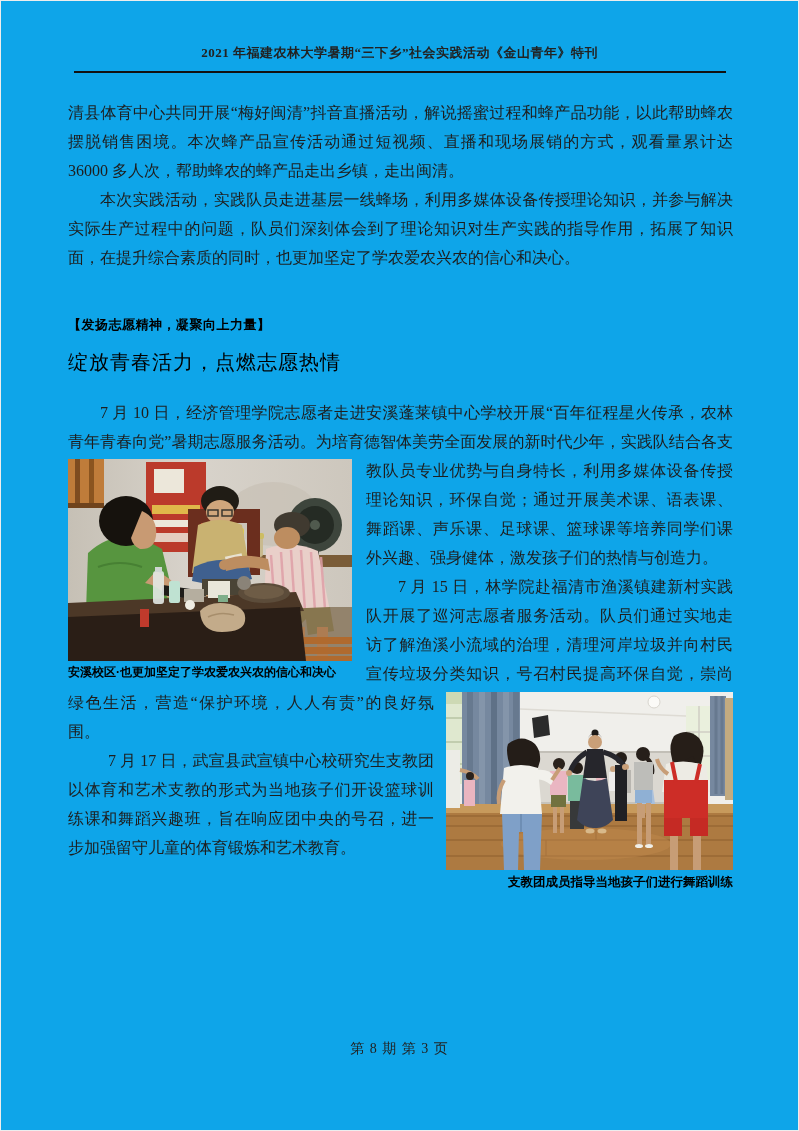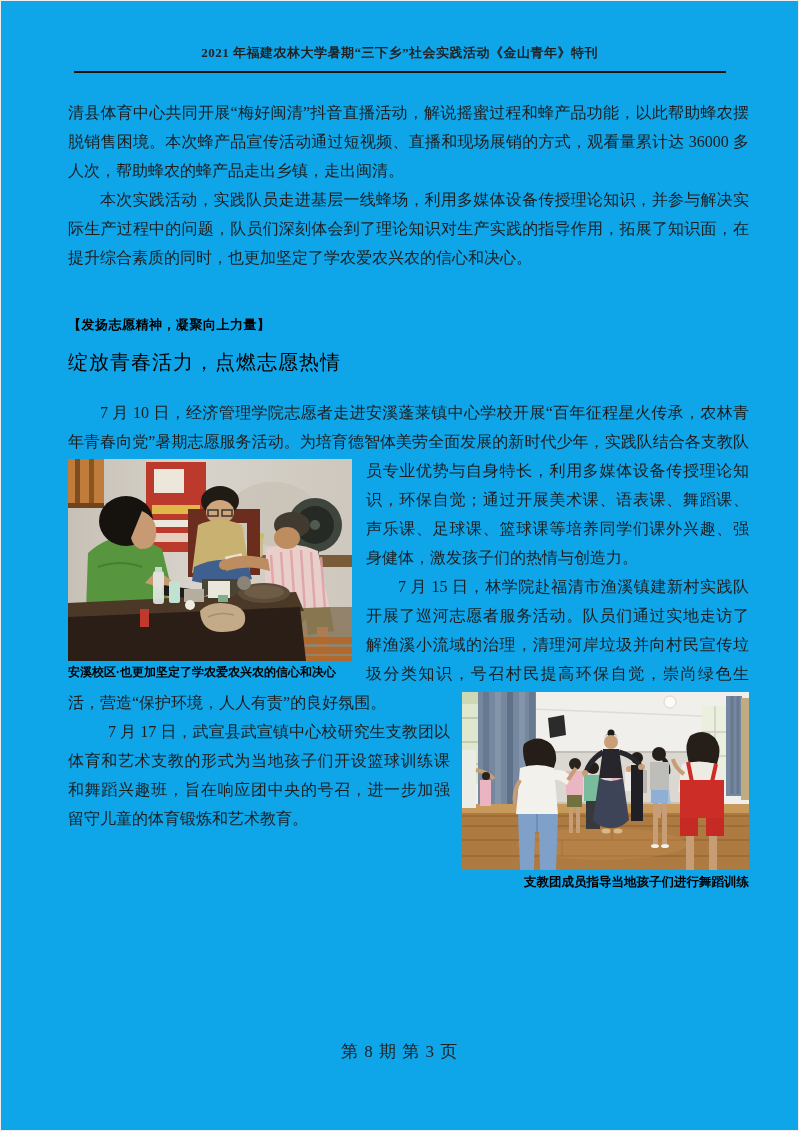--- a/index.html
+++ b/index.html
@@ -9,21 +9,21 @@
     background:#0ea5e9; overflow:hidden; color:#1e1e1e;
     font-family:"Liberation Serif","DejaVu Serif",serif;
     box-shadow: inset 0 0 0 1px #ededed;
   }
   .header {
     width:652px; margin:44px auto 0; text-align:center;
     font-size:13px; font-weight:bold; letter-spacing:0.5px; color:#222;
     padding-bottom:9px; border-bottom:2px solid #111;
   }
   .content {
-    padding:0 50px 0 68px; margin-top:25px;
+    padding:0 66px 0 68px; margin-top:25px;
     font-size:16px; line-height:29px; text-align:justify;
   }
   .para { text-align:justify; }
   .indent { text-indent:2em; }
   .indent25 { text-indent:2.5em; }
   .section-heading {
     font-family:"Liberation Sans","DejaVu Sans",sans-serif;
     font-weight:bold; font-size:13px; line-height:26px;
     letter-spacing:0.5px; margin-top:40px; color:#000; text-align:left;
   }
@@ -37,21 +37,21 @@
   figure.photo-right { float:right; width:287px; margin:4px 0 0 12px; }
   figure svg { display:block; width:100%; height:auto; background:#ddd; }
   figcaption {
     font-family:"Liberation Sans","DejaVu Sans",sans-serif;
     font-weight:bold; font-size:12px; line-height:17px; margin-top:3px;
     color:#000; text-indent:0; text-align:left; letter-spacing:0;
   }
   figure.photo-right figcaption { text-align:right; font-size:12.5px; margin-top:4px; }
   .footer {
     position:absolute; left:0; right:0; top:1040px; text-align:center;
-    font-size:17px; letter-spacing:1px; color:#222;
+    font-size:14px; letter-spacing:1px; color:#222;
   }
 </style>
 </head>
 <body>
 
 <div class="page">
 
   <div class="header">
     <span>2021 年福建农林大学暑期“三下乡”社会实践活动《金山青年》特刊</span>
   </div>

